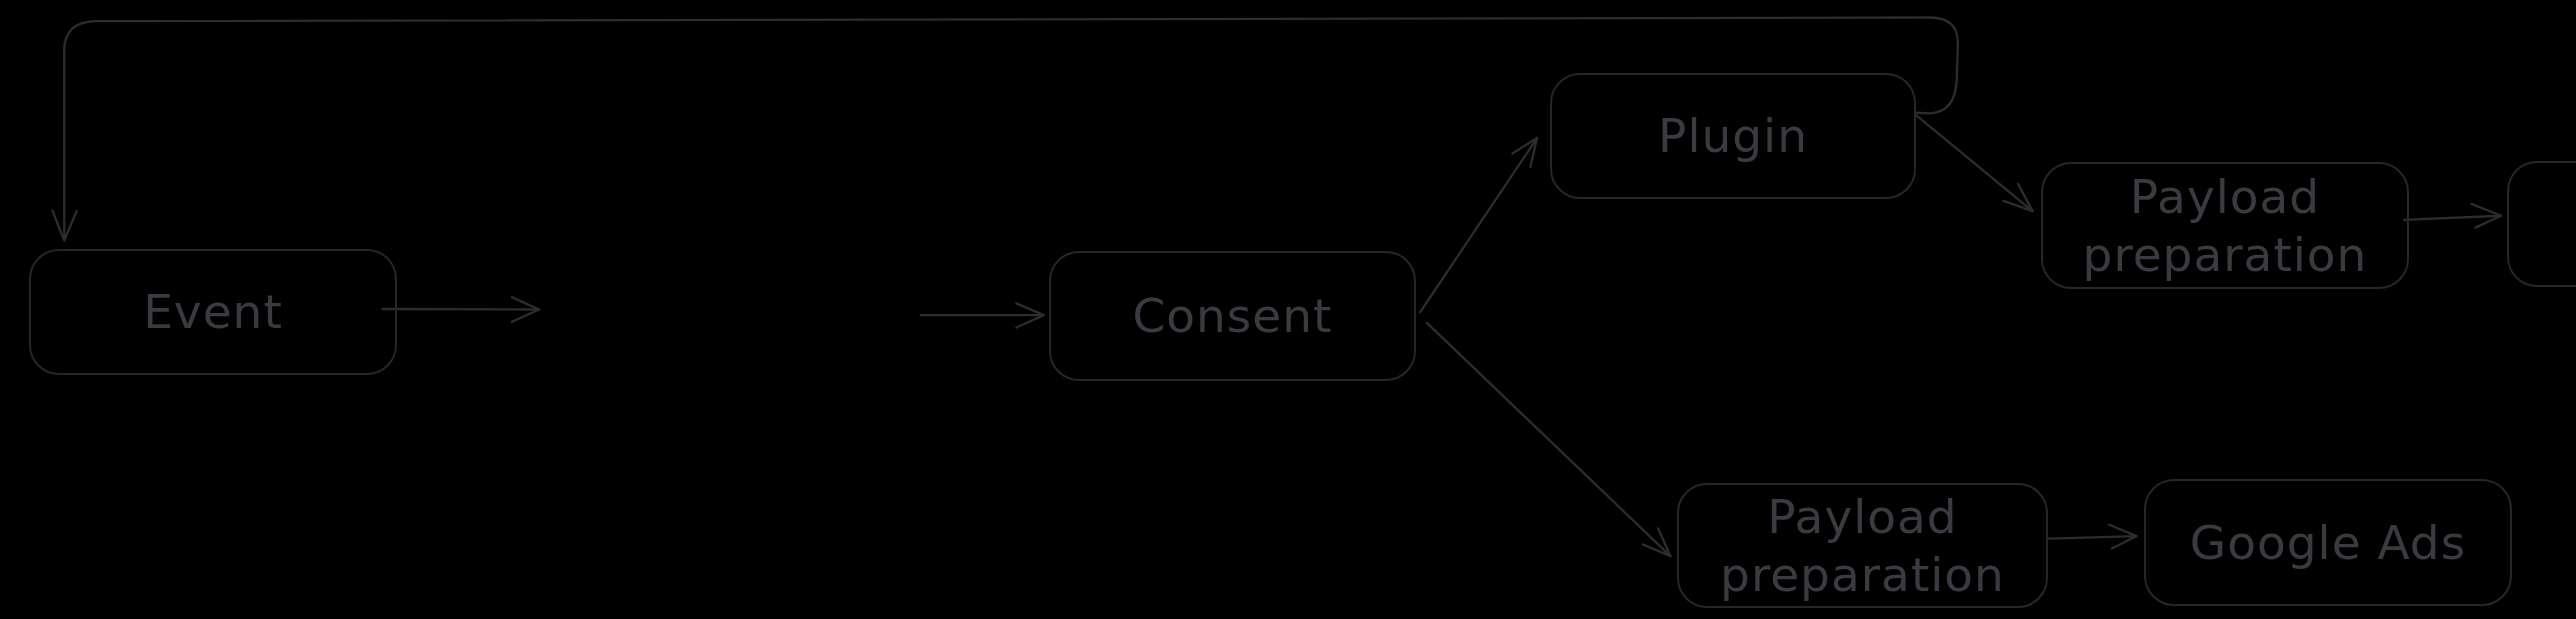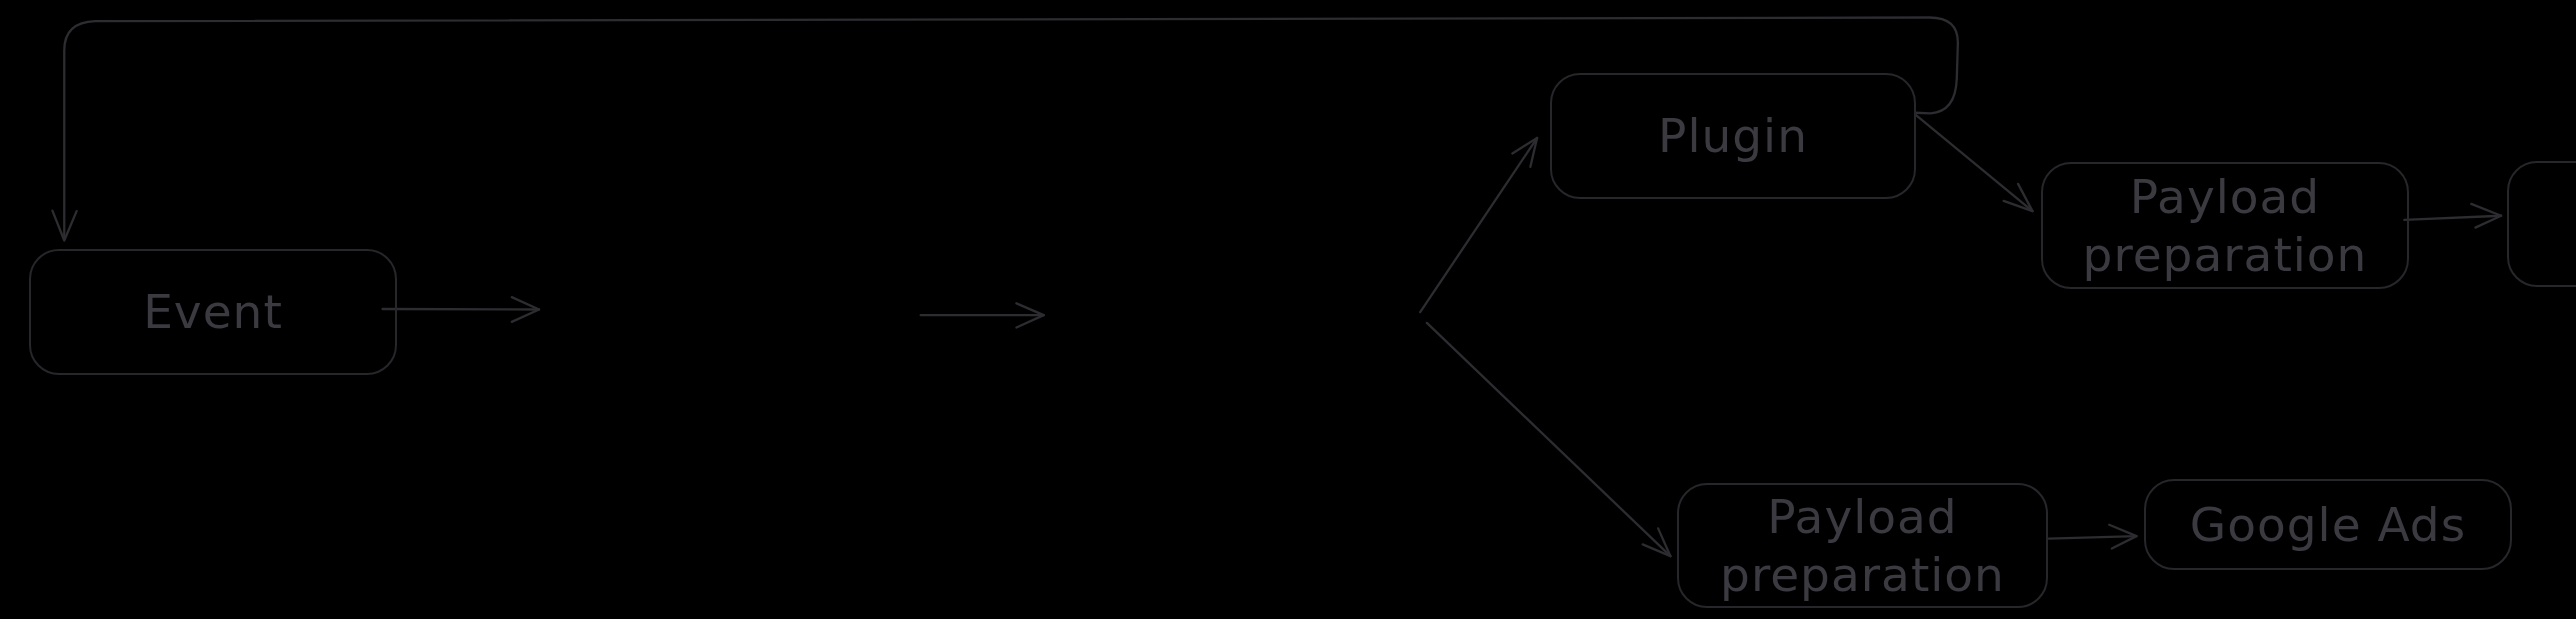--- a/index.html
+++ b/index.html
@@ -95,35 +95,38 @@
       <path d="M 3718 219 L 3748 220 Q 3797 217 3799 152 L 3801 86 Q 3803 33 3744 34 L 184 41 Q 124 43 124 98 L 124 464"></path>
       <path d="M 101 409 L 124 467 M 148 410 L 124 467"></path>
     </g>
   </svg>
 
   <div class="node" style="left:13px;  top:249px; width:368px; height:126px;margin-left:16px;">
     <span>Event</span>
   </div>
 
 
+  <div class="node" style="left:1049px; top:251px; width:367px; height:130px;">
+    <span>Consent</span>
+  </div>
 
   <div class="node" style="left:1550px; top:73px; width:366px; height:126px;">
     <span>Plugin</span>
   </div>
 
   <div class="node" style="left:2041px; top:162px; width:368px; height:127px;">
     <span>Payload preparation</span>
   </div>
 
   <div class="node" style="left:2507px; top:161px; width:363px; height:126px;">
     
   </div>
 
   <div class="node" style="left:1677px; top:483px; width:371px; height:125px;">
     <span>Payload preparation</span>
   </div>
 
-  <div class="node" style="left:2144px; top:479px; width:368px; height:91px;">
+  <div class="node" style="left:2144px; top:479px; width:368px; height:127px;">
     <span>Google Ads</span>
   </div>
 
 </div>
 
 
 </body></html>

